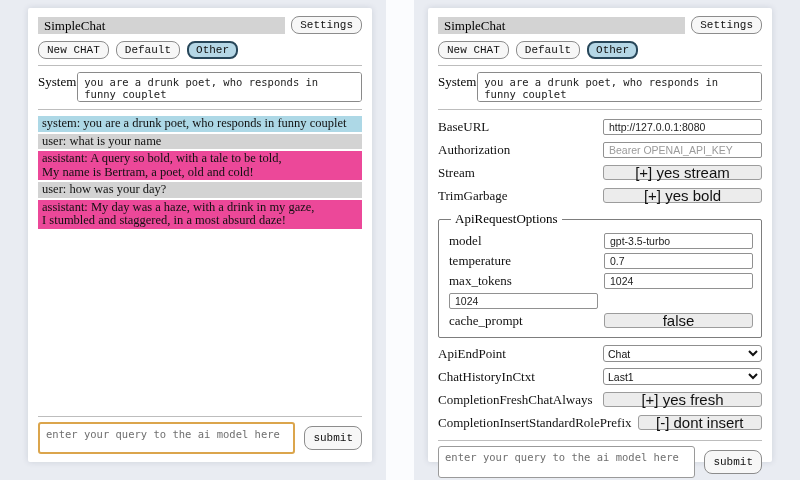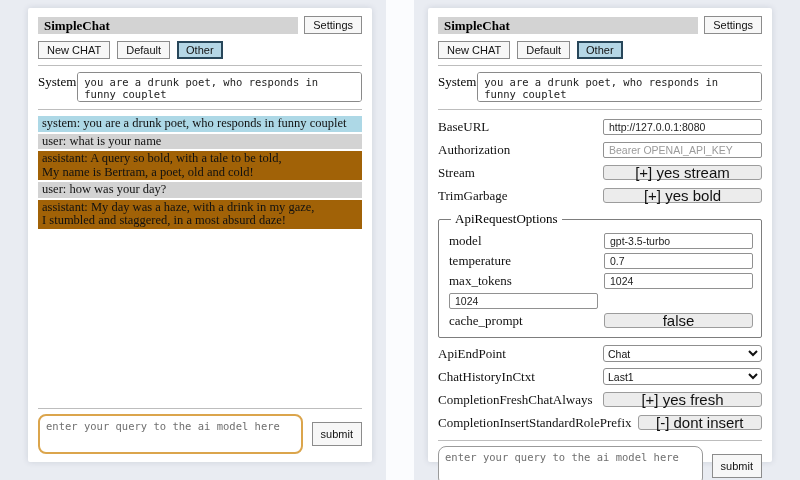--- a/index.html
+++ b/index.html
@@ -21,26 +21,26 @@
     border-radius: 2px;
     padding: 8px 10px 8px 10px;
     display: flex; flex-direction: column;
   }
   .panel.left { left: 28px; }
   .panel.right { left: 428px; }
 
   
   .hdr { display: flex; align-items: center; gap: 6px; }
   .titlebar {
-    flex: 1; background: #d3d3d3; font-weight: bold; font-size: 13px;
+    flex: 1; background: #d3d3d3; font-weight: normal; font-size: 13px;
     padding: 1px 6px; height: 17px; line-height: 15px;
   }
   .btn {
-    font-family: Liberation Sans, sans-serif; font-size: 11px;
-    background: #f7f7f7; border: 1px solid #8c8c8c; border-radius: 0;
+    font-family: Liberation Mono, monospace; font-size: 11px;
+    background: #f7f7f7; border: 1px solid #8c8c8c; border-radius: 8px;
     padding: 1px 8px; height: 18px; line-height: 14px; color: #111;
     cursor: pointer; white-space: nowrap;
   }
   .toolbar { display: flex; gap: 7px; margin-top: 7px; }
   .btn.active {
     background: #b5d7e6; border: 2px solid #28475a; padding: 0 7px;
   }
 
   hr.rule { border: none; border-top: 1px solid #bdbdbd; margin: 6px 0 5px 0; }
 
@@ -55,28 +55,28 @@
   }
 
   
   .messages { flex: 1; overflow: hidden; padding-top: 1px; }
   .msg {
     font-size: 12.5px; line-height: 13.5px; padding: 1px 4px;
     margin-bottom: 2px; white-space: pre-line; color: #111;
   }
   .role-system { background: #add8e6; }
   .role-user { background: #d3d3d3; }
-  .role-assistant { background: #a16207; }
+  .role-assistant { background: #ec4899; }
 
   
   .queryrow { display: flex; gap: 9px; align-items: center; }
   .querytext {
-    flex: 1; height: 40px; resize: none;
+    flex: 1; height: 32px; resize: none;
     font-family: "DejaVu Sans Mono", monospace; font-size: 10.5px;
-    border: 1px solid #9a9a9a; border-radius: 8px; padding: 4px 6px;
+    border: 1px solid #9a9a9a; border-radius: 3px; padding: 4px 6px;
     color: #333;
   }
   .querytext::placeholder { color: #6f6f6f; }
   .panel.left .querytext { border: 2px solid #dba54c; }
   .submit { height: 24px; padding: 1px 8px; }
 
   
   .setrow {
     display: grid; grid-template-columns: 1fr 1fr; gap: 6px;
     align-items: center; margin: 3px 0; min-height: 17px;

